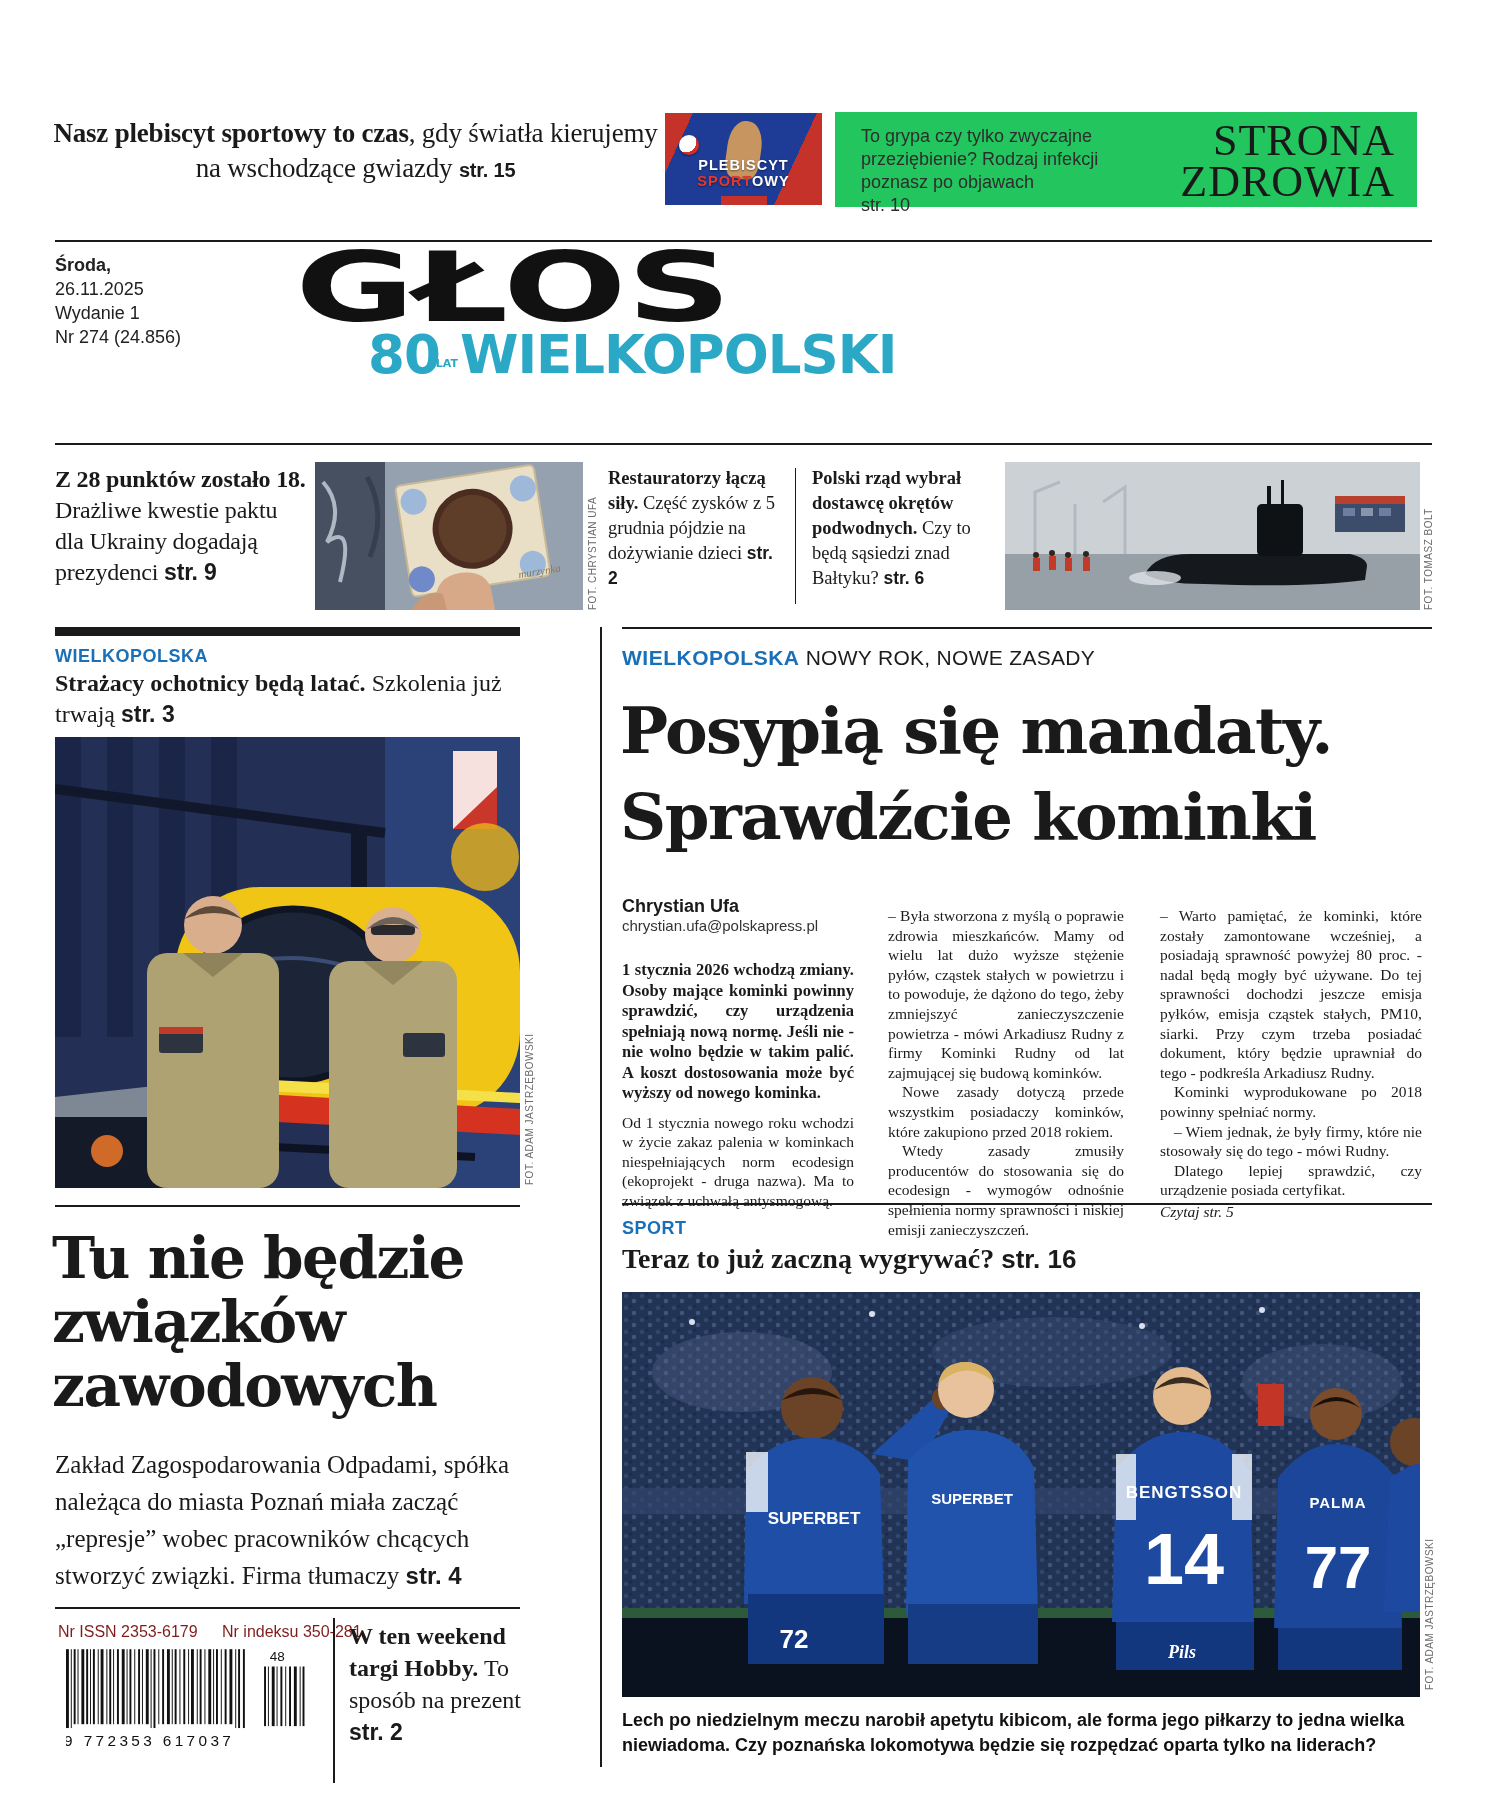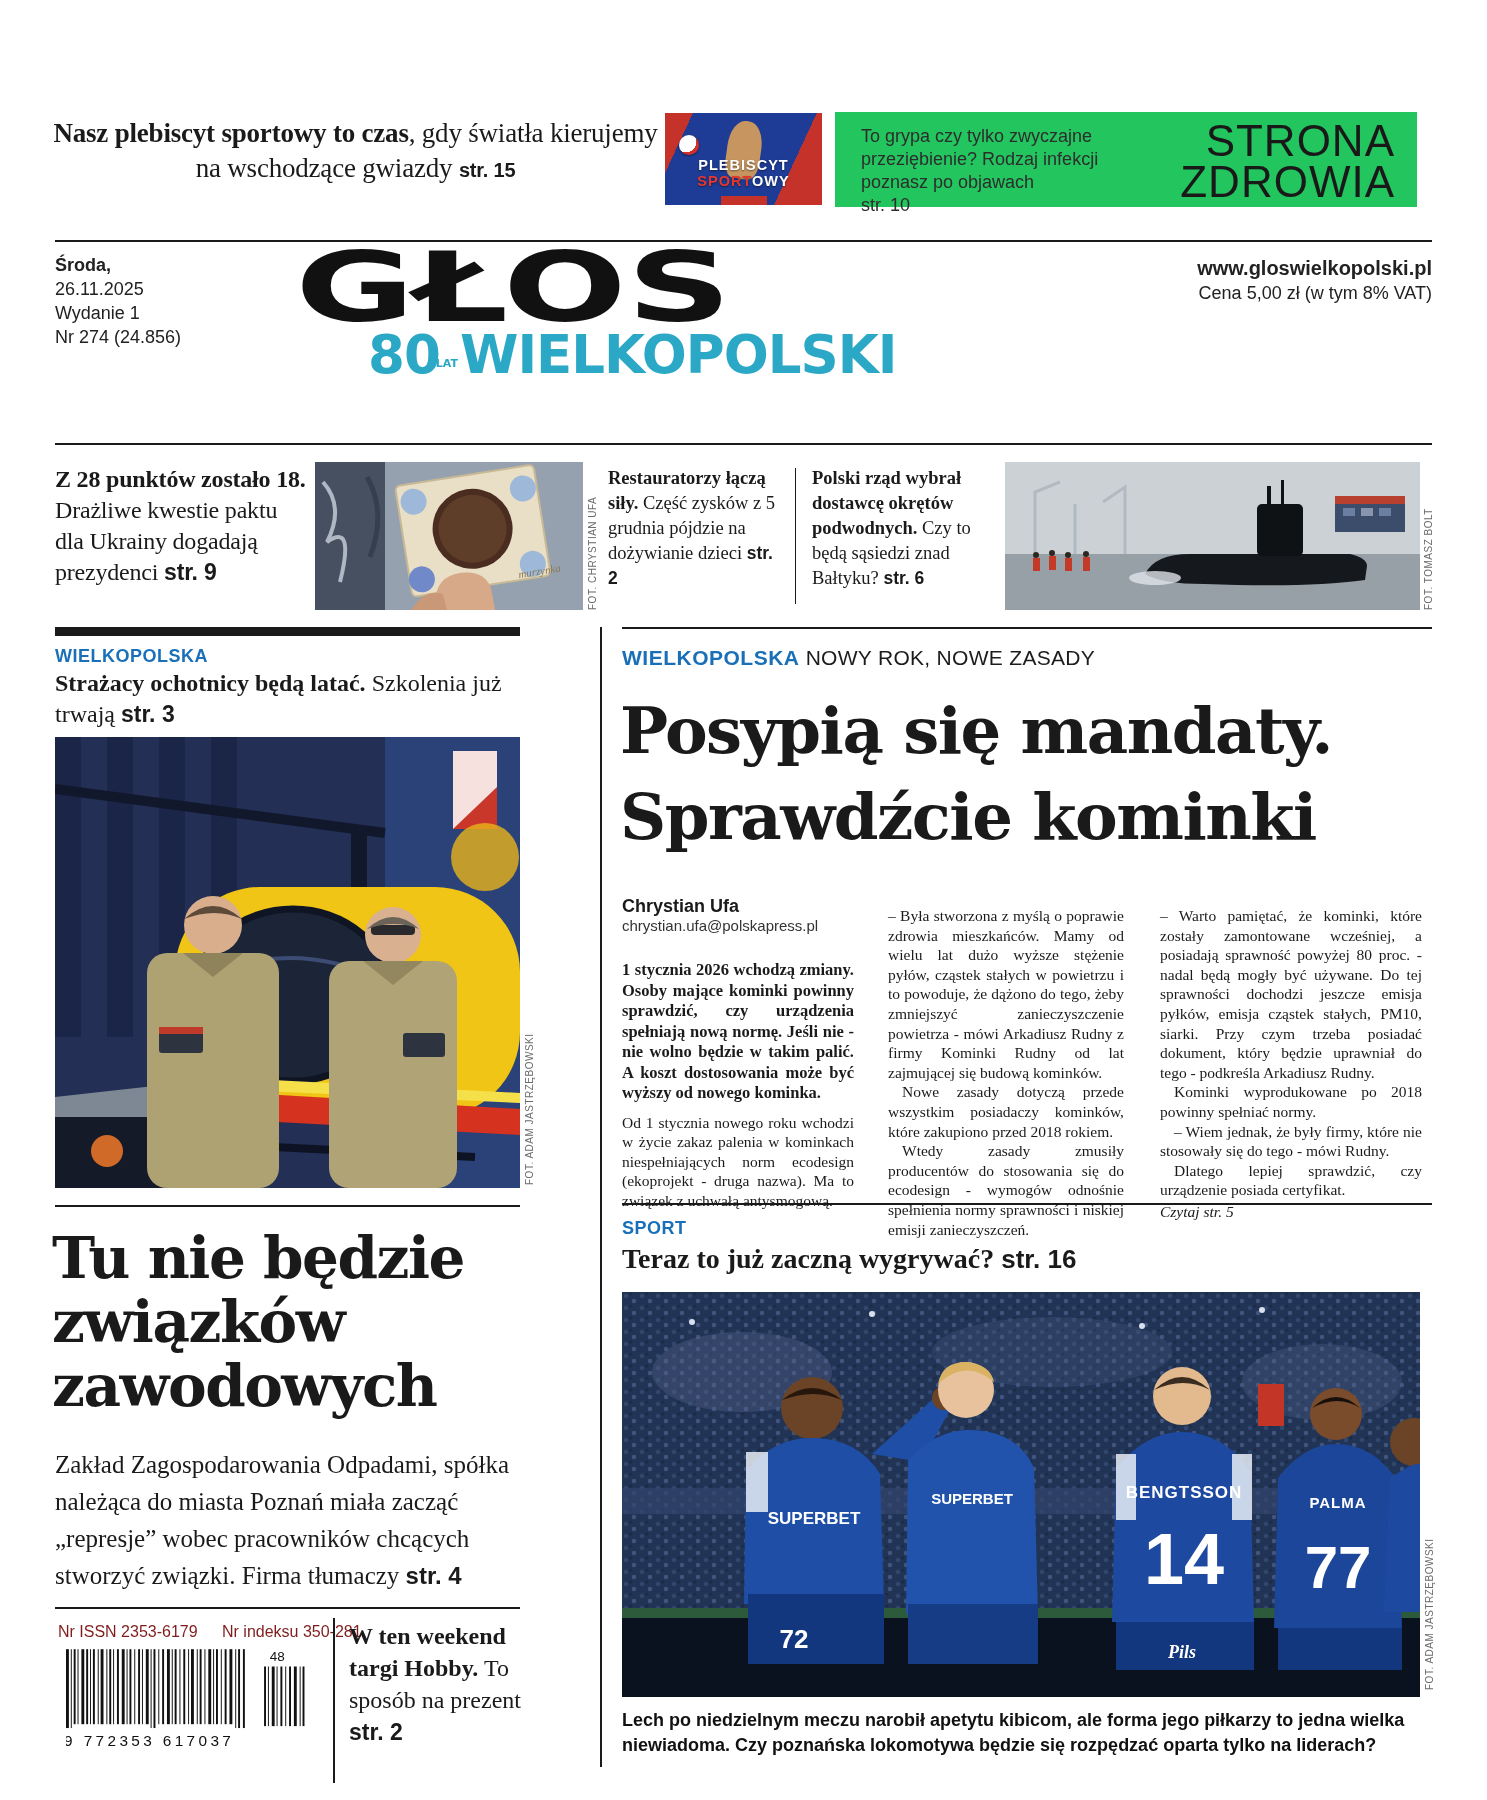--- a/index.html
+++ b/index.html
@@ -30,21 +30,21 @@
     background:#d9a05a; border-radius:45% 45% 30% 30%; transform:rotate(8deg); opacity:.9; }
   .plebiscyt .ptxt { position:absolute; left:0; right:0; bottom:16px;
     font-family:"Liberation Sans", sans-serif; font-weight:bold; font-size:14.5px; line-height:16px;
     color:#fff; letter-spacing:1px; text-shadow:0 1px 2px rgba(0,0,0,.5);text-align:center; }
   .plebiscyt .yearbox { position:absolute; left:50%; bottom:0; transform:translateX(-50%);
     width:46px; height:9px; background:#c5322a; }
   .health { background:#22c55e; display:flex; }
   .health-text { width:295px; padding:13px 0 0 26px; font-family:"Liberation Sans", sans-serif;
     font-size:18px; line-height:23px; color:#2d2d2d; }
   .health-brand { flex:1; text-align:right; padding:8px 22px 0 0;
-    font-family:Liberation Sans, sans-serif; font-size:44px; line-height:41px; color:#191919; letter-spacing:1px; }
+    font-family:Liberation Serif, serif; font-size:44px; line-height:41px; color:#191919; letter-spacing:1px; }
   
   .dateblock { font-family:"Liberation Sans", sans-serif; font-size:18px; line-height:24px; color:#222; }
   .glos-line { font-family:"DejaVu Sans", sans-serif; font-weight:bold; font-size:97px; line-height:84px;
     color:#111; letter-spacing:0; }
   .glos-line .stretch { display:inline-block; transform:scaleX(1.5); transform-origin:center; }
   .sub-line { font-family:"DejaVu Sans", sans-serif; font-weight:bold; font-size:53px; line-height:50px;
     color:#2aa8c6; letter-spacing:-1px; }
   .sub-line .lat { font-size:11px; letter-spacing:0; vertical-align:6px; margin:0 2px 0 -4px; }
   .mast-right { font-family:"Liberation Sans", sans-serif; text-align:right; font-size:18px; line-height:25px; color:#222; }
   
@@ -110,24 +110,20 @@
     <div>Nr 274 (24.856)</div>
   </div>
 
   <div class="abs" style="left:368px; top:246px; width:580px; ">
     <div class="glos-line"><span class="stretch">GŁOS</span></div>
     <div class="sub-line">
       <span>80</span><span class="lat">LAT</span><span>WIELKOPOLSKI</span>
     </div>
   </div>
 
-  <div class="abs mast-right" style="right:55px; top:256px;">
-    <div class="b" style="font-size:20px;">www.gloswielkopolski.pl</div>
-    <div>Cena 5,00 zł (w tym 8% VAT)</div>
-  </div>
 
   <div class="abs rule" style="left:55px; top:443px; width:1377px; height:2px;"></div>
 
   <div class="abs tz" style="left:55px; top:464px; width:255px;">
     <span class="b">Z 28 punktów zostało 18.</span><span> Drażliwe kwestie paktu dla Ukrainy dogadają prezydenci </span><span class="pageref" style="font-size:23px;">str. 9</span>
   </div>
 
   <svg class="abs" style="left:315px; top:462px;" width="268" height="148" viewBox="0 0 268 148" preserveAspectRatio="none">
     <rect width="268" height="148" fill="#96a1b0"></rect>
     <rect width="70" height="148" fill="#465061"></rect>

